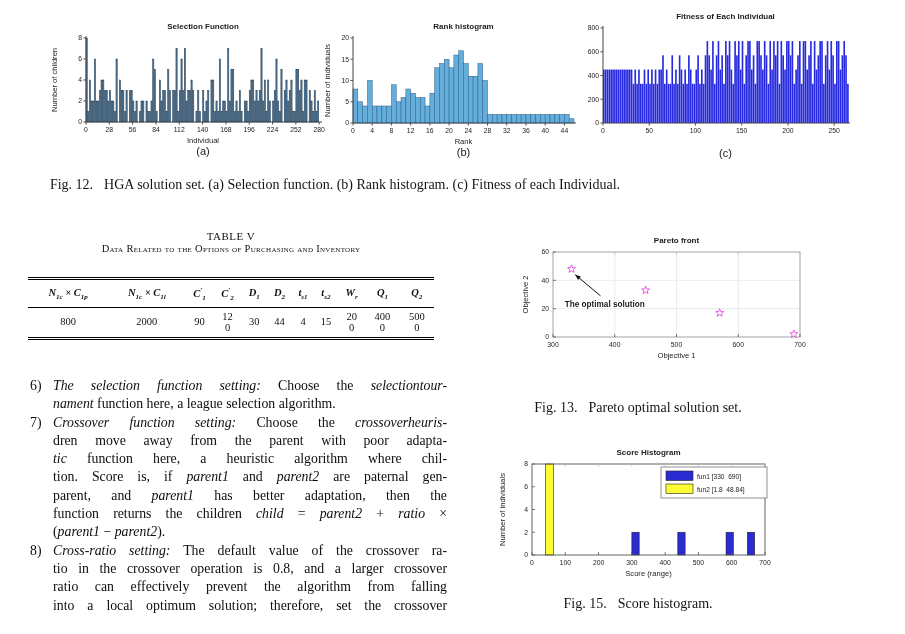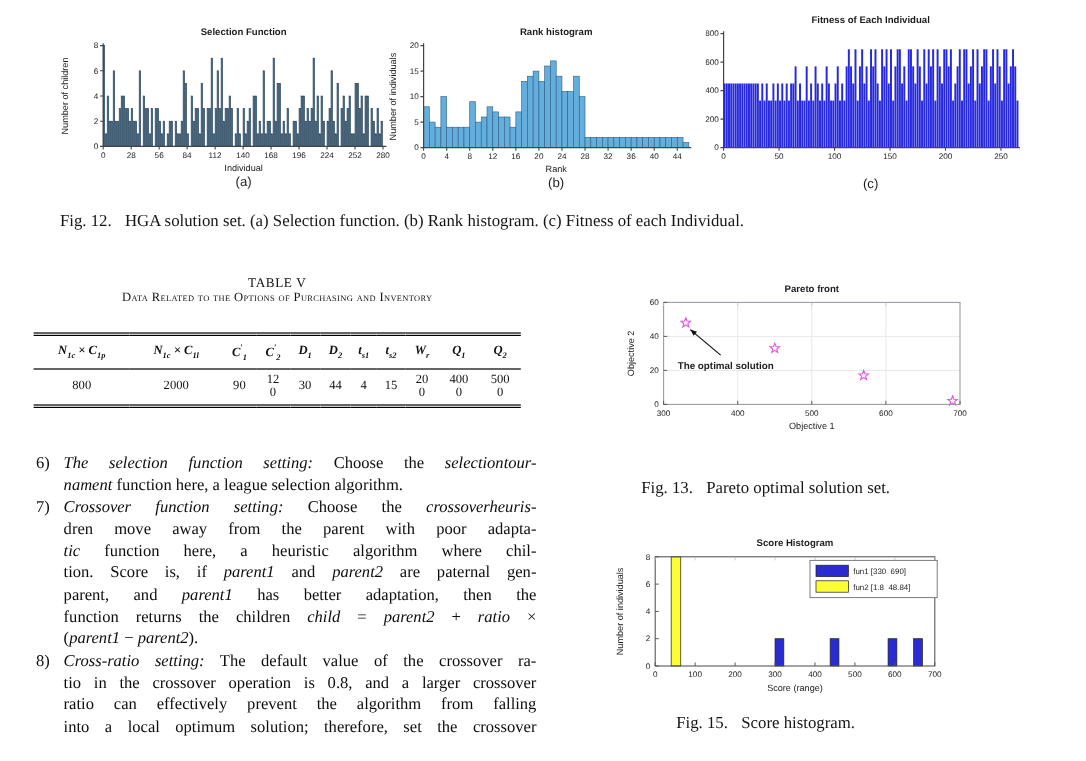--- a/index.html
+++ b/index.html
@@ -576,21 +576,21 @@
       <span class="num">8)</span>
       <div>
         <div class="line just"><i>Cross-ratio setting:</i><span> The default value of the crossover ra-</span></div>
         <div class="line just"><span>tio in the crossover operation is 0.8, and a larger crossover</span></div>
         <div class="line just"><span>ratio can effectively prevent the algorithm from falling</span></div>
         <div class="line just"><span>into a local optimum solution; therefore, set the crossover</span></div>
       </div>
     </div>
   </div>
 
-<div class="abs" style="left:502px;top:436px;">
+<div class="abs" style="left:488px;top:436px;">
   <svg width="396" height="158">
       <g>
         <rect x="143.86" y="96.25" width="7.32" height="22.75" fill="#2a2bd0" stroke="#222" stroke-width="0.6"></rect>
         <rect x="189.79" y="96.25" width="7.32" height="22.75" fill="#2a2bd0" stroke="#222" stroke-width="0.6"></rect>
         <rect x="238.06" y="96.25" width="7.32" height="22.75" fill="#2a2bd0" stroke="#222" stroke-width="0.6"></rect>
         <rect x="259.36" y="96.25" width="7.32" height="22.75" fill="#2a2bd0" stroke="#222" stroke-width="0.6"></rect>
       </g>
       <g>
         <rect x="57.31" y="28.00" width="7.99" height="91.00" fill="#fdfd33" stroke="#222" stroke-width="0.6"></rect>
       </g>

